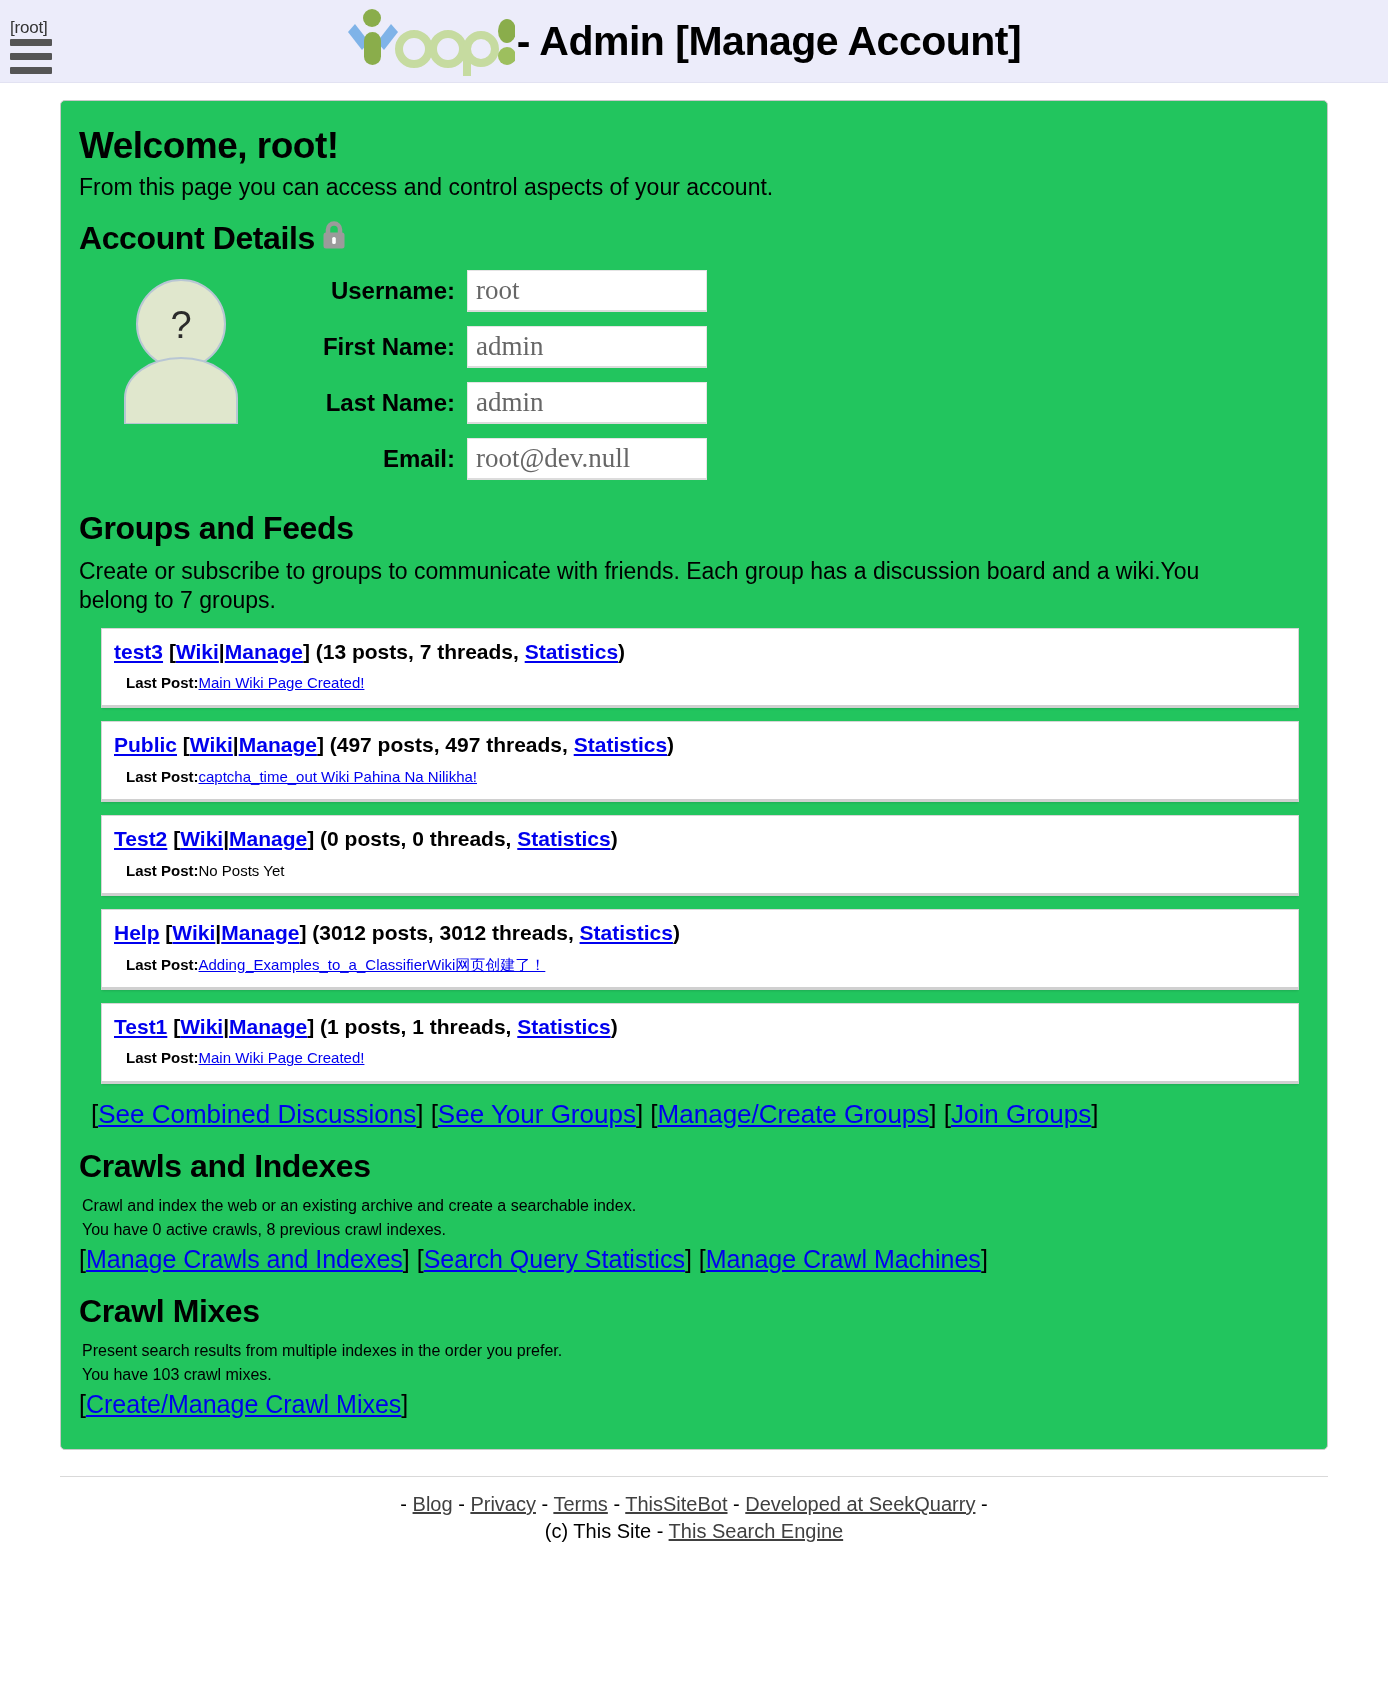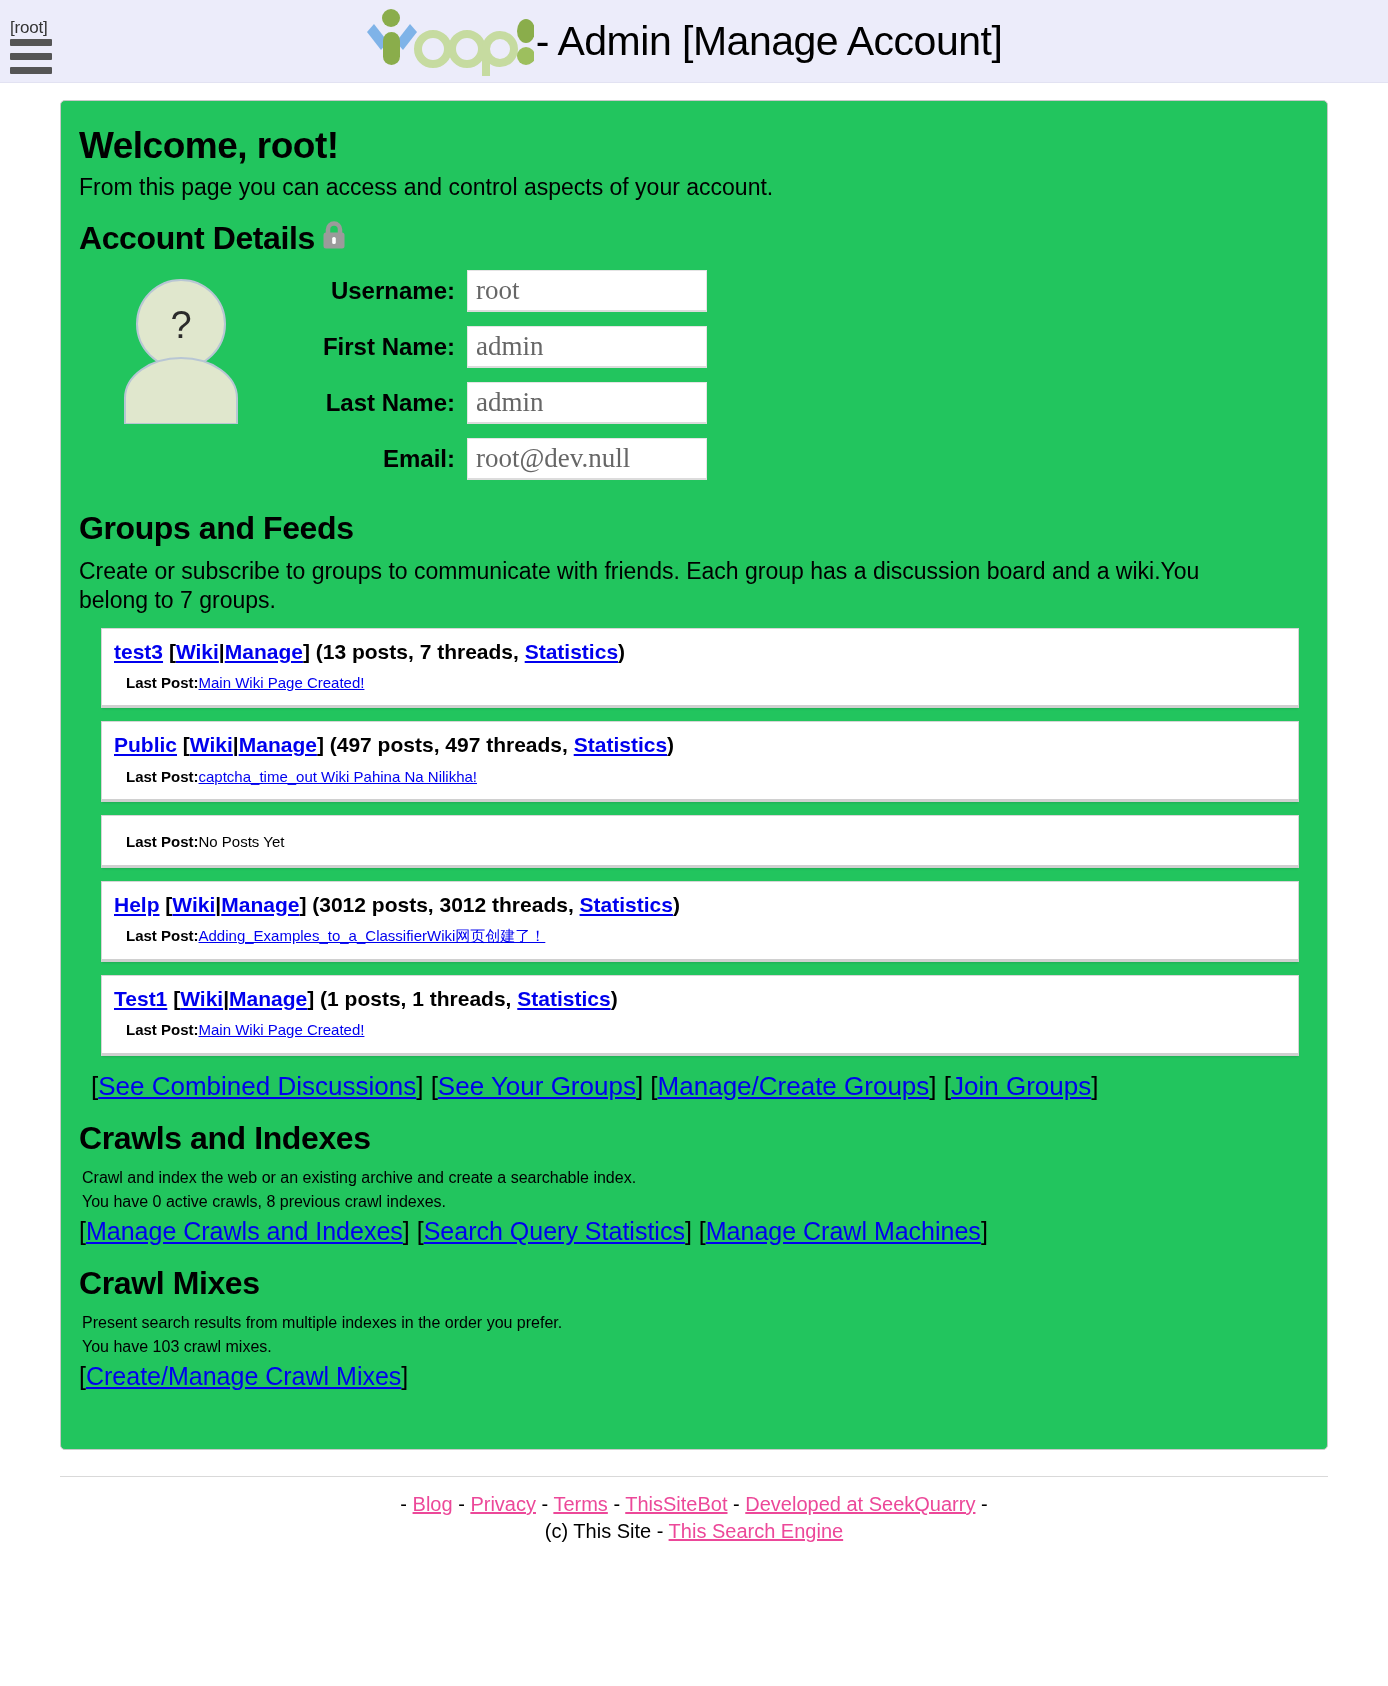--- a/index.html
+++ b/index.html
@@ -41,21 +41,21 @@
   .brand {
     display: flex;
     align-items: center;
     gap: 0px;
     margin-left: -20px;
   }
   .logo { position: relative; width: 168px; height: 70px; }
   .logo svg { display:block; }
   .header-title {
     font-size: 41px;
-    font-weight: normal;
+    font-weight: bold;
     color: #000;
     letter-spacing: -0.5px;
     white-space: nowrap;
     margin-left: 2px;
   }
 
   
   .card {
     margin: 17px 60px 0 60px;
     border: 1px solid #c9c9c9;
@@ -171,21 +171,21 @@
   .footer {
     border-top: 1px solid #d9d9d9;
     margin: 26px 60px 0 60px;
     padding-top: 14px;
     text-align: center;
     font-size: 20px;
     line-height: 1.35;
     color: #000;
     padding-bottom: 16px;
   }
-  .footer a { color: #ec4899; text-decoration: underline; text-align: center; }
+  .footer a { color: #404040; text-decoration: underline; text-align: center; }
   .sep { color:#000; }
 </style>
 </head>
 <body>
 
 <div class="top-bar">
 
   <div class="hamburger-wrap">
     <div class="hamburger-label">[root]</div>
     <span class="bar"></span>
@@ -268,20 +268,21 @@
   <div id="group-list">
       <div class="group-box">
         <div class="group-head"><a href="#">test3</a> <span>[</span><a href="#">Wiki</a><span>|</span><a href="#">Manage</a><span>]</span><span> (13 posts, 7 threads, </span><a href="#">Statistics</a><span>)</span></div>
         <div class="group-last"><span class="lbl">Last Post:</span><a href="#">Main Wiki Page Created!</a></div>
       </div>
       <div class="group-box">
         <div class="group-head"><a href="#">Public</a> <span>[</span><a href="#">Wiki</a><span>|</span><a href="#">Manage</a><span>]</span><span> (497 posts, 497 threads, </span><a href="#">Statistics</a><span>)</span></div>
         <div class="group-last"><span class="lbl">Last Post:</span><a href="#">captcha_time_out Wiki Pahina Na Nilikha!</a></div>
       </div>
       <div class="group-box">
+        <div class="group-head"><a href="#">Test2</a> <span>[</span><a href="#">Wiki</a><span>|</span><a href="#">Manage</a><span>]</span><span> (0 posts, 0 threads, </span><a href="#">Statistics</a><span>)</span></div>
         <div class="group-last"><span class="lbl">Last Post:</span><span>No Posts Yet</span></div>
       </div>
       <div class="group-box">
         <div class="group-head"><a href="#">Help</a> <span>[</span><a href="#">Wiki</a><span>|</span><a href="#">Manage</a><span>]</span><span> (3012 posts, 3012 threads, </span><a href="#">Statistics</a><span>)</span></div>
         <div class="group-last"><span class="lbl">Last Post:</span><a href="#">Adding_Examples_to_a_ClassifierWiki网页创建了！</a></div>
       </div>
       <div class="group-box">
         <div class="group-head"><a href="#">Test1</a> <span>[</span><a href="#">Wiki</a><span>|</span><a href="#">Manage</a><span>]</span><span> (1 posts, 1 threads, </span><a href="#">Statistics</a><span>)</span></div>
         <div class="group-last"><span class="lbl">Last Post:</span><a href="#">Main Wiki Page Created!</a></div>
       </div>

